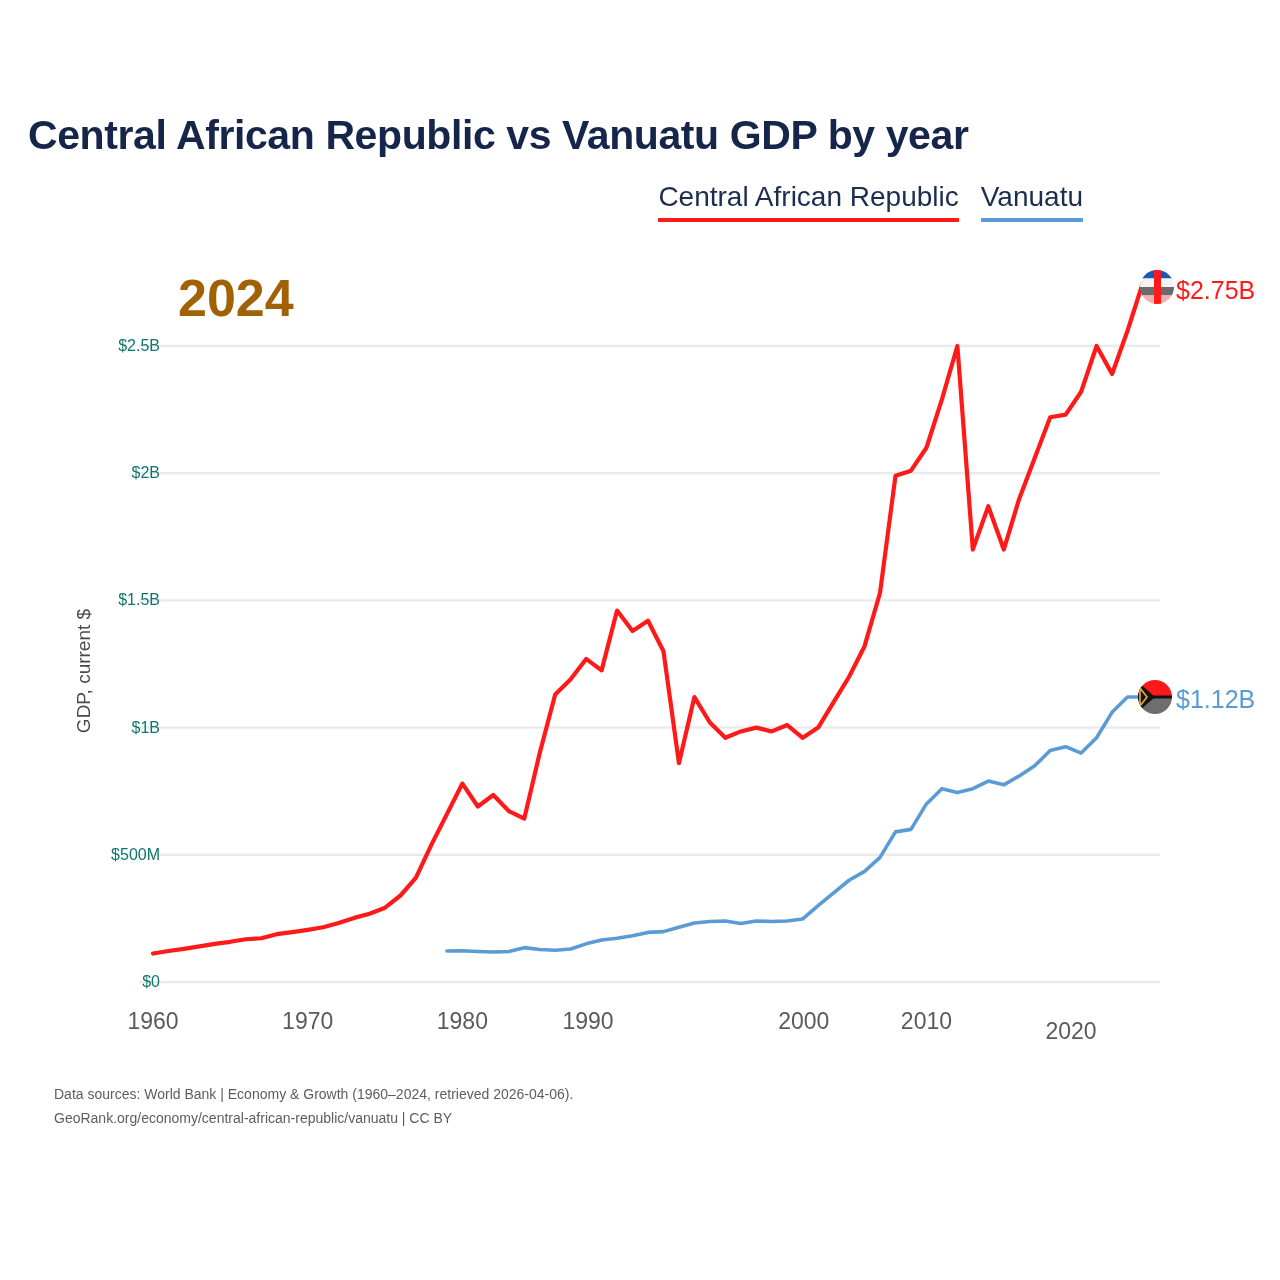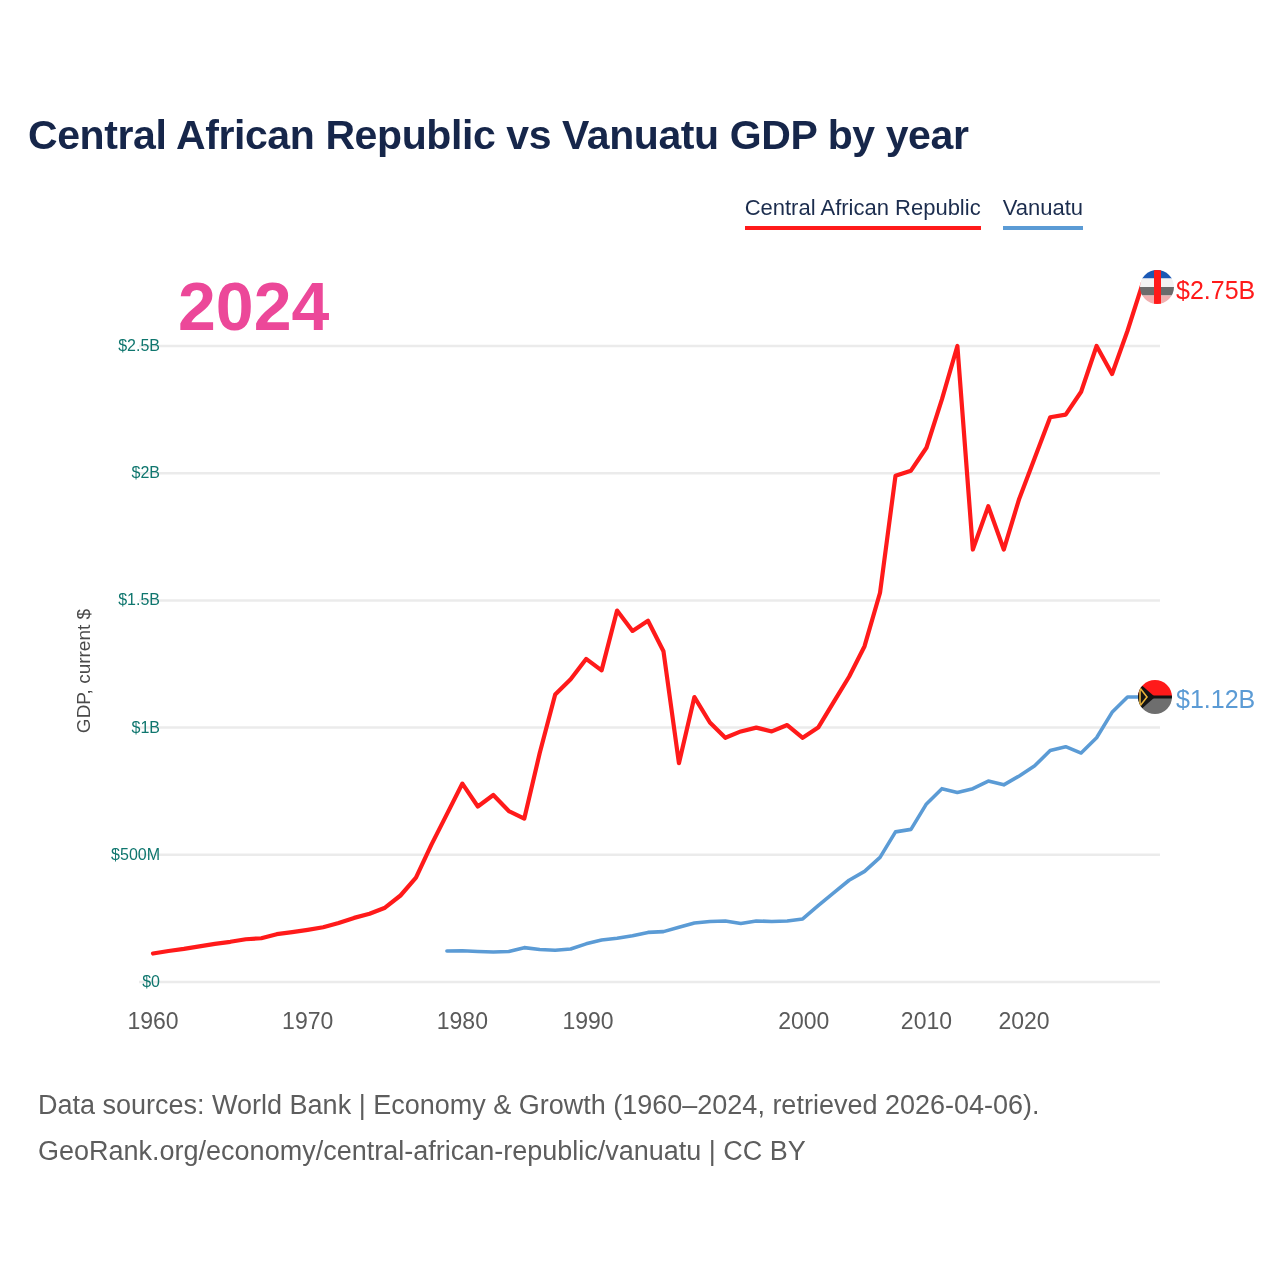--- a/index.html
+++ b/index.html
@@ -36,26 +36,25 @@
   
   .legend {
     position: absolute;
     right: 25px;
     top: 182px;
     display: flex;
     align-items: flex-start;
     gap: 22px;
   }
   .legend-item {
-    font-size: 22px;
+    font-size: 28px;
     color: #1c2d4e;
     padding-bottom: 7px;
     white-space: nowrap;
     line-height: 1.05;
-    margin-top: 14px;
   }
   .legend-item.car   { border-bottom: 4px solid #ff1a1a; }
   .legend-item.vanuatu { border-bottom: 4px solid #5b9bd5; color: #1c2d4e; }
 
   
   .plot {
     position: absolute;
     left: 0;
     top: 0;
     width: 1280px;
@@ -68,23 +67,23 @@
     width: 1280px;
     height: 1280px;
     overflow: visible;
   }
 
   
   .watermark-year {
     position: absolute;
     left: 178px;
     top: 272px;
-    font-size: 68px;
+    font-size: 52px;
     font-weight: bold;
-    color: #ec4899;
+    color: #a16207;
     letter-spacing: 0px;
     line-height: 1;
   }
 
   
   .ylabel-text {
     position: absolute;
     left: -6px;
     top: 660px;
     width: 180px;
@@ -136,23 +135,23 @@
     height: 34px;
     border-radius: 50%;
     overflow: hidden;
   }
   .flag-car     { left: 1140px; top: 270px; }
   .flag-vanuatu { left: 1138px; top: 680px; }
 
   
   .footer {
     position: absolute;
-    left: 38px;
+    left: 54px;
     top: 1082px;
-    font-size: 27px;
+    font-size: 14px;
     color: #5d5d5d;
     line-height: 1.72;
   }
   .footer div { white-space: nowrap; }
 </style>
 </head>
 <body>
 
 <div id="root">
 
@@ -188,21 +187,21 @@
       <div class="ytick" style="top: 473.2px;">$2B</div>
       <div class="ytick" style="top: 346px;">$2.5B</div>
     </div>
   <div id="xtick-wrap">
       <div class="xtick" style="left: 153px; text-align: center;">1960</div>
       <div class="xtick" style="left: 307.688px;">1970</div>
       <div class="xtick" style="left: 462.375px;">1980</div>
       <div class="xtick" style="left: 588px; text-align: right;">1990</div>
       <div class="xtick" style="left: 771.75px; margin-left: 32px;">2000</div>
       <div class="xtick" style="left: 926.438px;">2010</div>
-      <div class="xtick" style="left: 1024px;">2020</div>
+      <div class="xtick" style="left: 1071px; margin-top: 10px;">2020</div>
     </div>
 
   <div class="flag-marker flag-car">
     <svg viewBox="0 0 34 34" width="34" height="34">
       <rect x="0" y="0" width="34" height="8.5" fill="#1b59b5"></rect>
       <rect x="0" y="8.5" width="34" height="8.5" fill="#f2f2f2"></rect>
       <rect x="0" y="17" width="34" height="8.5" fill="#6b6b6b"></rect>
       <rect x="0" y="25.5" width="34" height="8.5" fill="#f0b0b0"></rect>
       <rect x="14" y="0" width="7" height="34" fill="#ff1a1a"></rect>
     </svg>

